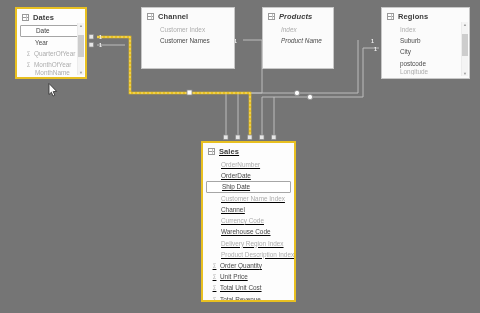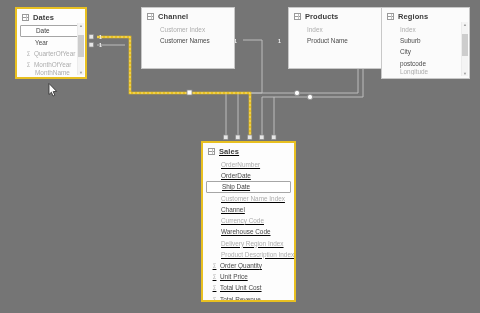--- a/index.html
+++ b/index.html
@@ -153,21 +153,21 @@
         </div>
         <div class="fields">
           <div class="fld">
             <span>Customer Index</span>
           </div>
           <div class="fld dark">
             <span>Customer Names</span>
           </div>
         </div>
       </div>
-      <div class="tbl" style="left: 288px; top: 7px; width: 100px; height: 62px;">
+      <div class="tbl" style="left: 262px; top: 7px; width: 72px; height: 62px; font-style: italic;">
         <div class="tbl-hd">
           <span class="grid-ico"></span>
           <span>Products</span>
         </div>
         <div class="fields">
           <div class="fld">
             <span>Index</span>
           </div>
           <div class="fld dark">
             <span>Product Name</span>

